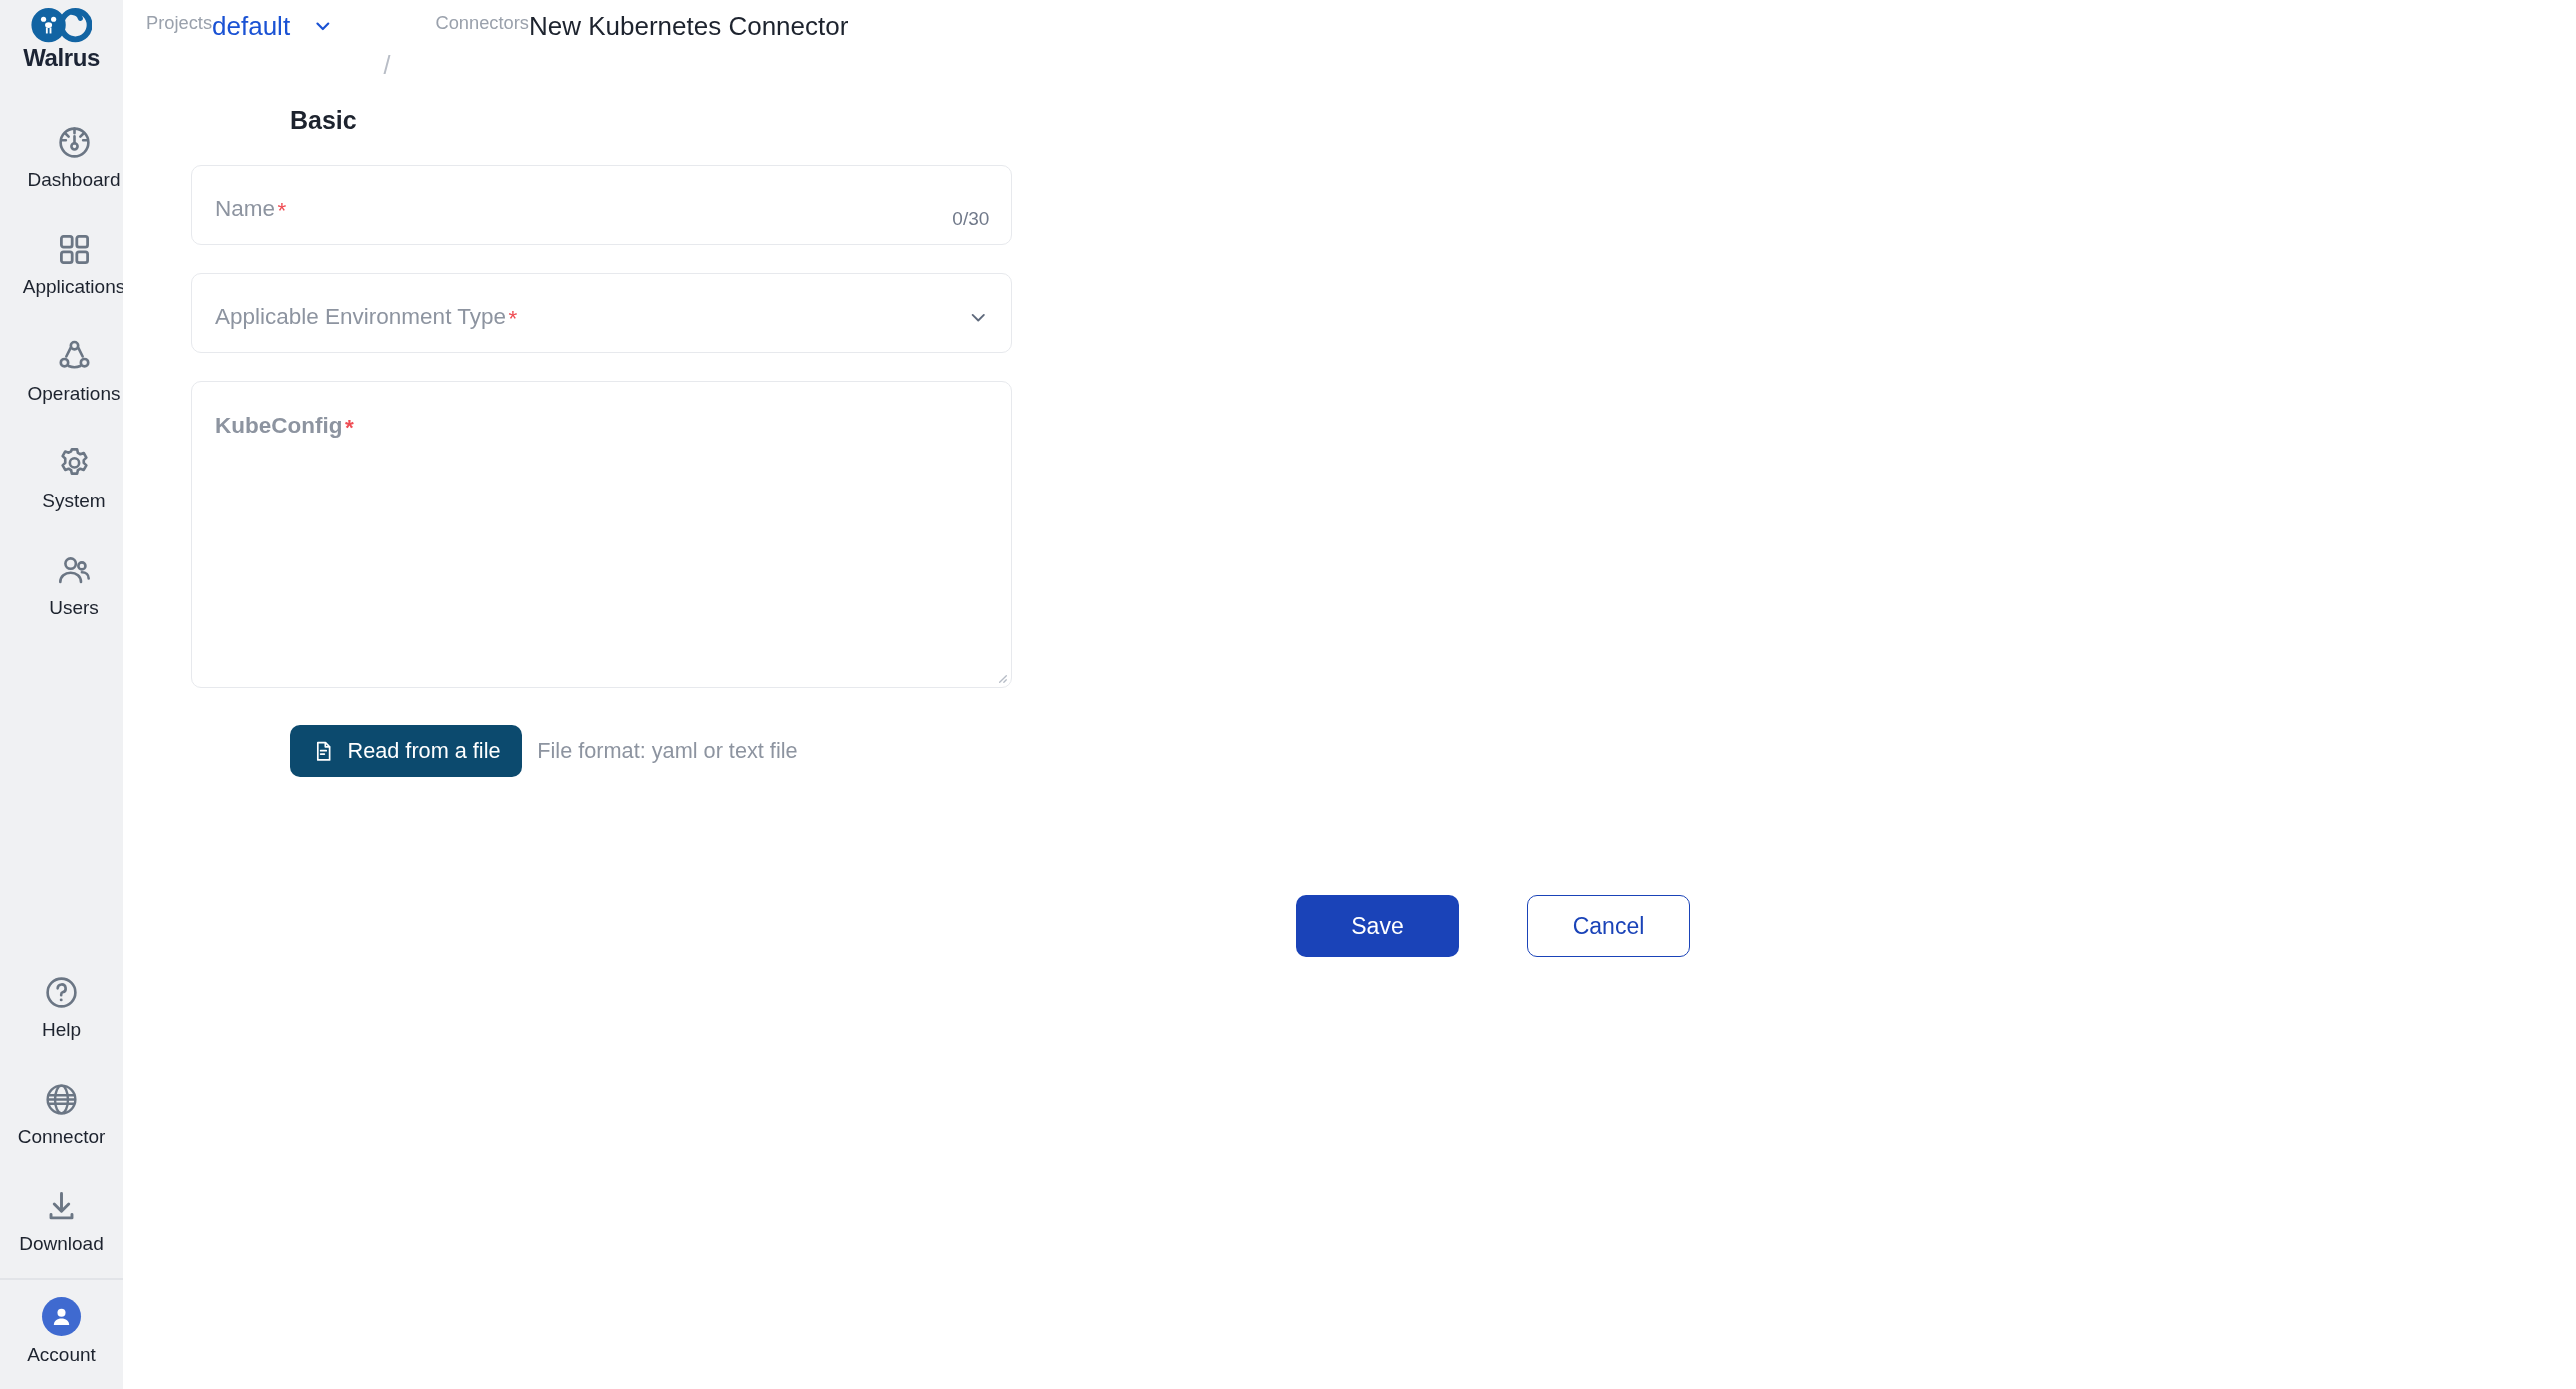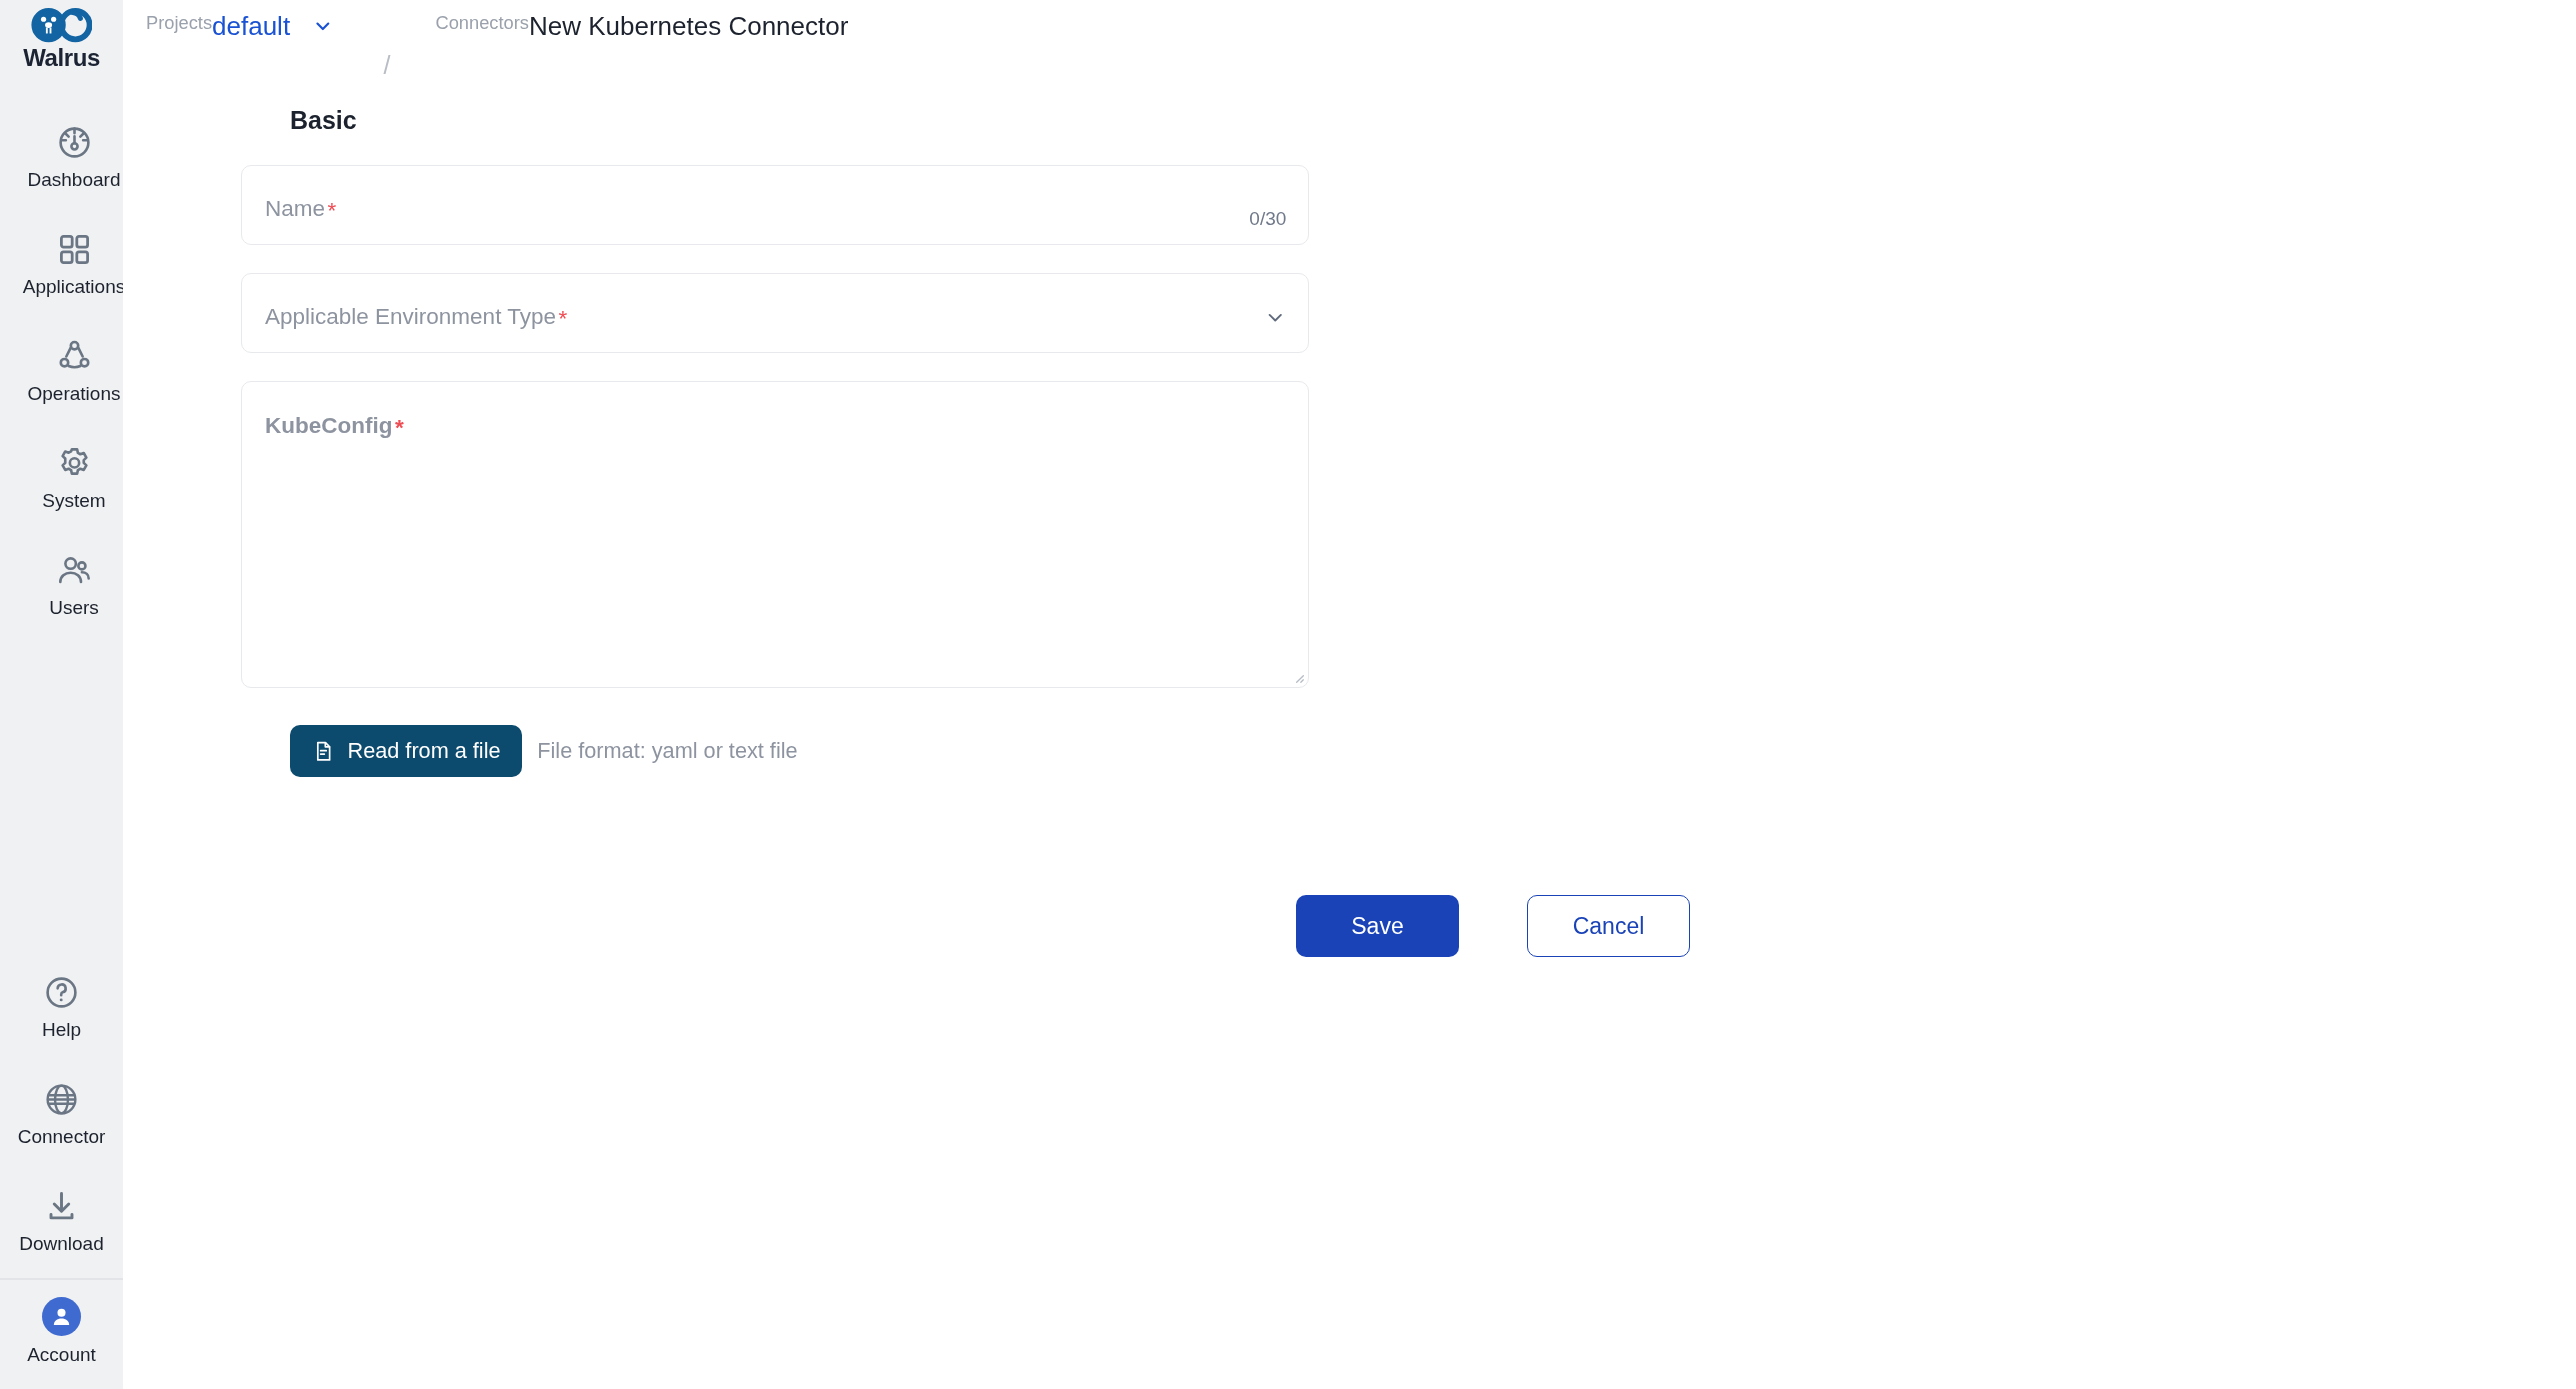--- a/index.html
+++ b/index.html
@@ -156,22 +156,22 @@
     line-height: 1.1;
   }
 
   .section-title {
     font-size: 25px;
     color: #1d232e;
     margin: 23px 0 0 167px;
   }
 
   .form {
-    margin: 30px 0 0 118px;
-    width: 1068px;
+    margin: 30px 0 0 68px;
+    width: 821px;
   }
 
   .field {
     position: relative;
     border: 1.7px solid #e7e9ed;
     border-radius: 10px;
     background: #ffffff;
     margin-bottom: 28px;
   }
   .field.name-field { height: 80px; }

